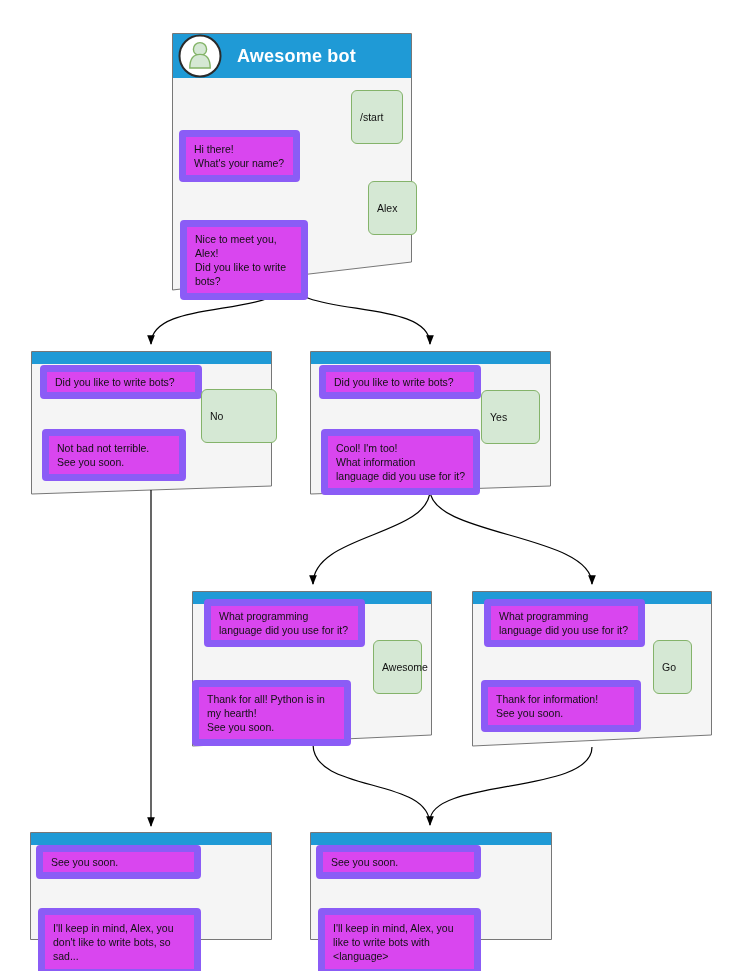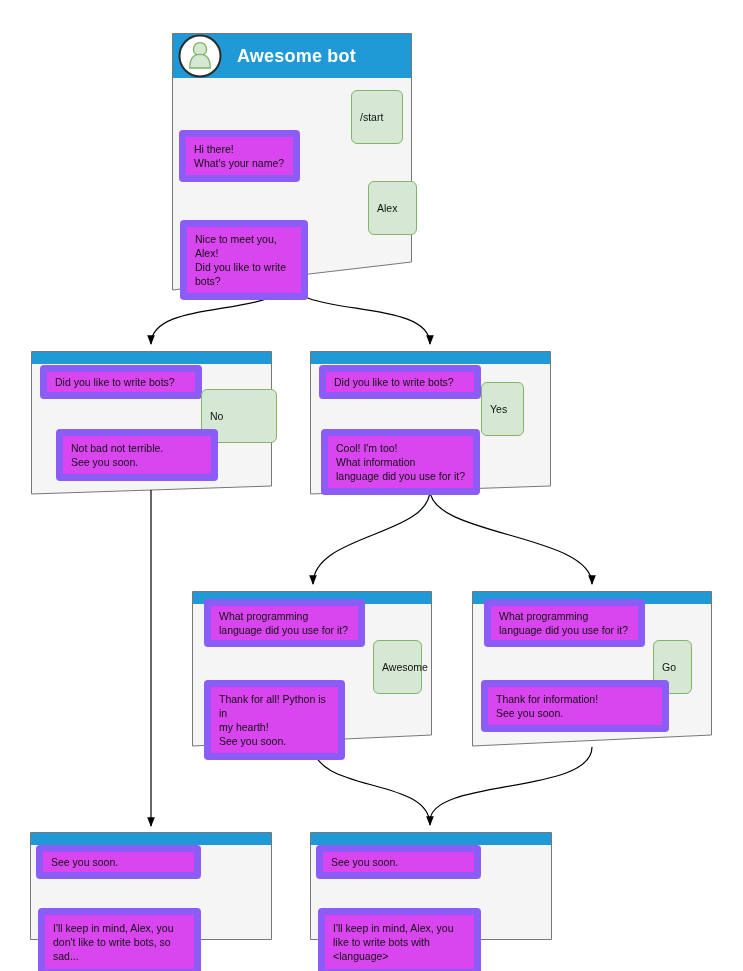--- a/index.html
+++ b/index.html
@@ -76,43 +76,43 @@
     <div class="bubble green pad-g" style="left:351px;top:90px;width:52px">/start</div>
     <div class="bubble blue pad-md" style="left:179px;top:130px;width:121px">Hi there!
 What's your name?</div>
     <div class="bubble green pad-g" style="left:368px;top:181px;width:49px">Alex</div>
     <div class="bubble blue pad-md" style="left:180px;top:220px;width:128px">Nice to meet you, Alex!
 Did you like to write bots?</div>
 
     <div class="bar" style="left:32px;top:352px;width:239px;"></div>
     <div class="bubble blue pad-sm" style="left:40px;top:365px;width:162px">Did you like to write bots?</div>
     <div class="bubble green pad-g" style="left:201px;top:389px;width:76px">No</div>
-    <div class="bubble blue pad-md" style="left:56px;top:429px;width:162px">Not bad not terrible.
+    <div class="bubble blue pad-md" style="left:42px;top:429px;width:144px">Not bad not terrible.
 See you soon.</div>
 
     <div class="bar" style="left:311px;top:352px;width:239px;"></div>
     <div class="bubble blue pad-sm" style="left:319px;top:365px;width:162px">Did you like to write bots?</div>
-    <div class="bubble green pad-g" style="left:481px;top:382px;width:43px">Yes</div>
+    <div class="bubble green pad-g" style="left:481px;top:390px;width:59px">Yes</div>
     <div class="bubble blue pad-md" style="left:321px;top:429px;width:159px">Cool! I'm too!
 What information
 language did you use for it?</div>
 
     <div class="bar" style="left:193px;top:592px;width:238px;"></div>
     <div class="bubble blue pad-sm" style="left:204px;top:599px;width:161px">What programming
 language did you use for it?</div>
     <div class="bubble green pad-g" style="left:373px;top:640px;width:49px">Awesome</div>
-    <div class="bubble blue pad-md" style="left:204px;top:680px;width:141px">Thank for all! Python is in
+    <div class="bubble blue pad-md" style="left:192px;top:680px;width:159px">Thank for all! Python is in
 my hearth!
 See you soon.</div>
 
     <div class="bar" style="left:473px;top:592px;width:238px;"></div>
     <div class="bubble blue pad-sm" style="left:484px;top:599px;width:161px">What programming
 language did you use for it?</div>
     <div class="bubble green pad-g" style="left:653px;top:640px;width:39px">Go</div>
-    <div class="bubble blue pad-md" style="left:481px;top:680px;width:188px">Thank for information!
+    <div class="bubble blue pad-md" style="left:481px;top:680px;width:160px">Thank for information!
 See you soon.</div>
 
     <div class="bar" style="left:31px;top:833px;width:240px;"></div>
     <div class="bubble blue pad-sm" style="left:36px;top:845px;width:165px">See you soon.</div>
     <div class="bubble blue pad-md2" style="left:38px;top:870px;width:163px">I'll keep in mind, Alex, you
 don't like to write bots, so
 sad...</div>
 
     <div class="bar" style="left:311px;top:833px;width:240px;"></div>
     <div class="bubble blue pad-sm" style="left:316px;top:845px;width:165px">See you soon.</div>

